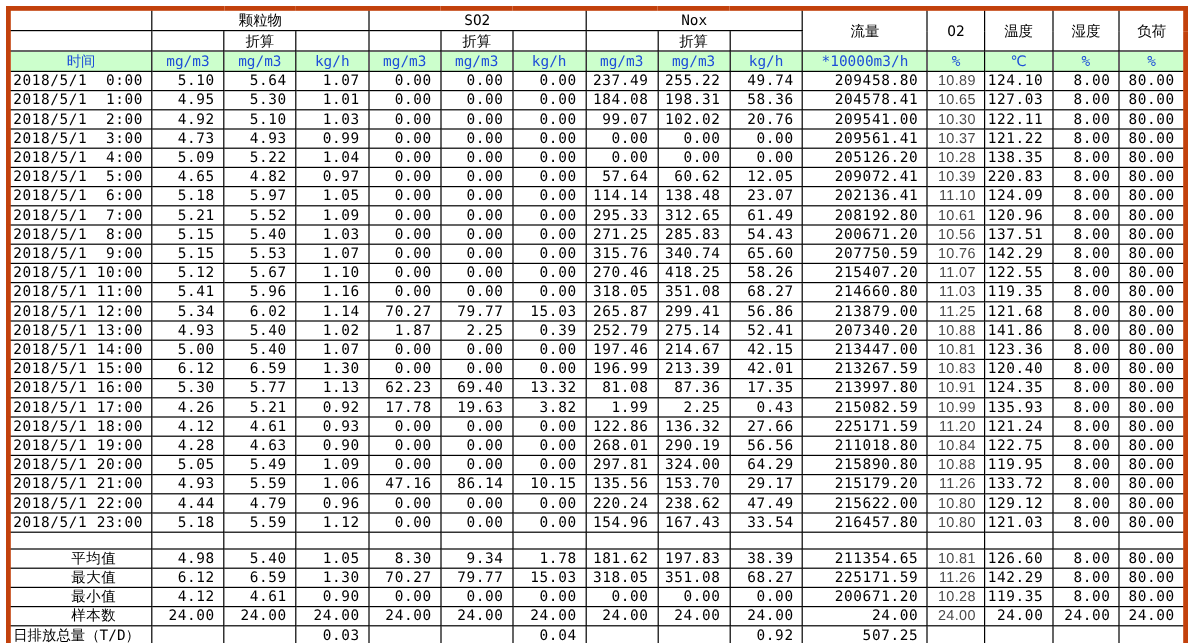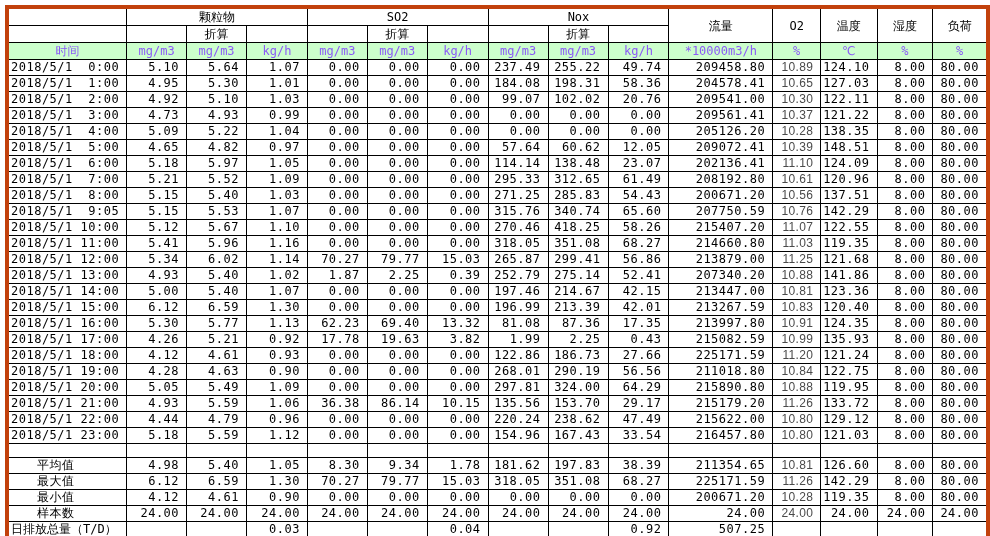--- a/index.html
+++ b/index.html
@@ -32,31 +32,31 @@
   }
   thead td {
     text-align: center;
     padding: 0 2px;
     height: 16px;
     line-height: 16px;
     letter-spacing: 0;
   }
   tr.unit-row td {
     background: #ccffcc;
-    color: #8b5cf6;
+    color: #1d4ed8;
     font-weight: normal;
   }
   td.time { text-align: right; margin-left: 20px; }
   td.c10 {  
     color: #4a4a4a;
     font-family: "Liberation Sans", "DejaVu Sans", sans-serif;
     letter-spacing: 0.3px;
   }
   tr.empty-row td { height: 13px; line-height: 13px; }
-  td.sum-label { text-align: left; padding-left: 28px; }
+  td.sum-label { text-align: center; padding-left: 28px; }
   td.total-label { text-align: left; padding-left: 2px; padding-right: 0; letter-spacing: 0; }
 </style>
 </head>
 <body>
 
 <div class="sheet">
   <table>
     <colgroup>
       <col style="width:110px">
       <col style="width:60px">
@@ -208,21 +208,21 @@
           <td class="c1">4.82</td>
           <td class="c2">0.97</td>
           <td class="c3">0.00</td>
           <td class="c4">0.00</td>
           <td class="c5">0.00</td>
           <td class="c6">57.64</td>
           <td class="c7">60.62</td>
           <td class="c8">12.05</td>
           <td class="c9">209072.41</td>
           <td class="c10">10.39</td>
-          <td class="c11">148.51</td>
+          <td class="c11">220.83</td>
           <td class="c12">8.00</td>
           <td class="c13">80.00</td>
         </tr>
         <tr>
           <td class="time">2018/5/1  6:00</td>
           <td class="c0">5.18</td>
           <td class="c1">5.97</td>
           <td class="c2">1.05</td>
           <td class="c3">0.00</td>
           <td class="c4">0.00</td>
@@ -264,21 +264,21 @@
           <td class="c6">271.25</td>
           <td class="c7">285.83</td>
           <td class="c8">54.43</td>
           <td class="c9">200671.20</td>
           <td class="c10">10.56</td>
           <td class="c11">137.51</td>
           <td class="c12">8.00</td>
           <td class="c13">80.00</td>
         </tr>
         <tr>
-          <td class="time">2018/5/1  9:05</td>
+          <td class="time">2018/5/1  9:00</td>
           <td class="c0">5.15</td>
           <td class="c1">5.53</td>
           <td class="c2">1.07</td>
           <td class="c3">0.00</td>
           <td class="c4">0.00</td>
           <td class="c5">0.00</td>
           <td class="c6">315.76</td>
           <td class="c7">340.74</td>
           <td class="c8">65.60</td>
           <td class="c9">207750.59</td>
@@ -425,21 +425,21 @@
         </tr>
         <tr>
           <td class="time">2018/5/1 18:00</td>
           <td class="c0">4.12</td>
           <td class="c1">4.61</td>
           <td class="c2">0.93</td>
           <td class="c3">0.00</td>
           <td class="c4">0.00</td>
           <td class="c5">0.00</td>
           <td class="c6">122.86</td>
-          <td class="c7">186.73</td>
+          <td class="c7">136.32</td>
           <td class="c8">27.66</td>
           <td class="c9">225171.59</td>
           <td class="c10">11.20</td>
           <td class="c11">121.24</td>
           <td class="c12">8.00</td>
           <td class="c13">80.00</td>
         </tr>
         <tr>
           <td class="time">2018/5/1 19:00</td>
           <td class="c0">4.28</td>
@@ -472,21 +472,21 @@
           <td class="c10">10.88</td>
           <td class="c11">119.95</td>
           <td class="c12">8.00</td>
           <td class="c13">80.00</td>
         </tr>
         <tr>
           <td class="time">2018/5/1 21:00</td>
           <td class="c0">4.93</td>
           <td class="c1">5.59</td>
           <td class="c2">1.06</td>
-          <td class="c3">36.38</td>
+          <td class="c3">47.16</td>
           <td class="c4">86.14</td>
           <td class="c5">10.15</td>
           <td class="c6">135.56</td>
           <td class="c7">153.70</td>
           <td class="c8">29.17</td>
           <td class="c9">215179.20</td>
           <td class="c10">11.26</td>
           <td class="c11">133.72</td>
           <td class="c12">8.00</td>
           <td class="c13">80.00</td>

